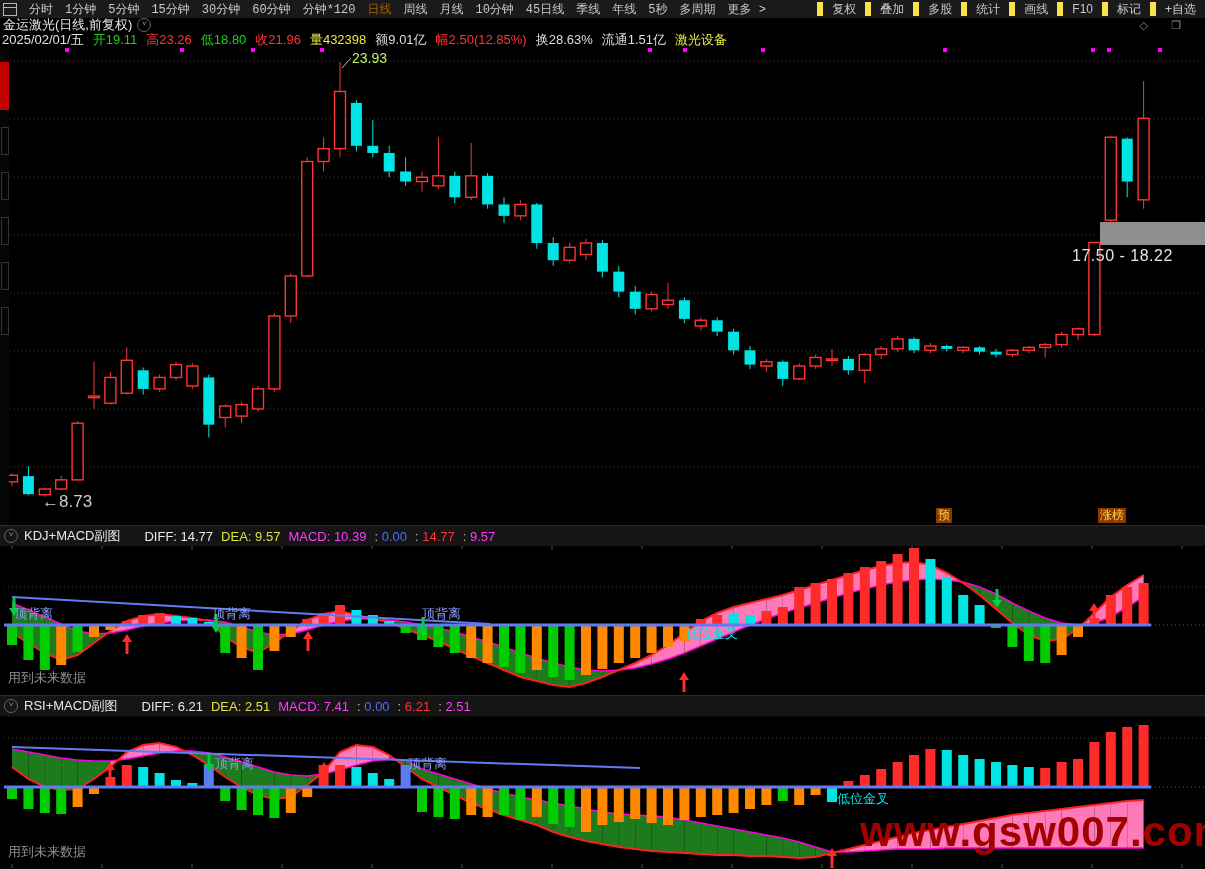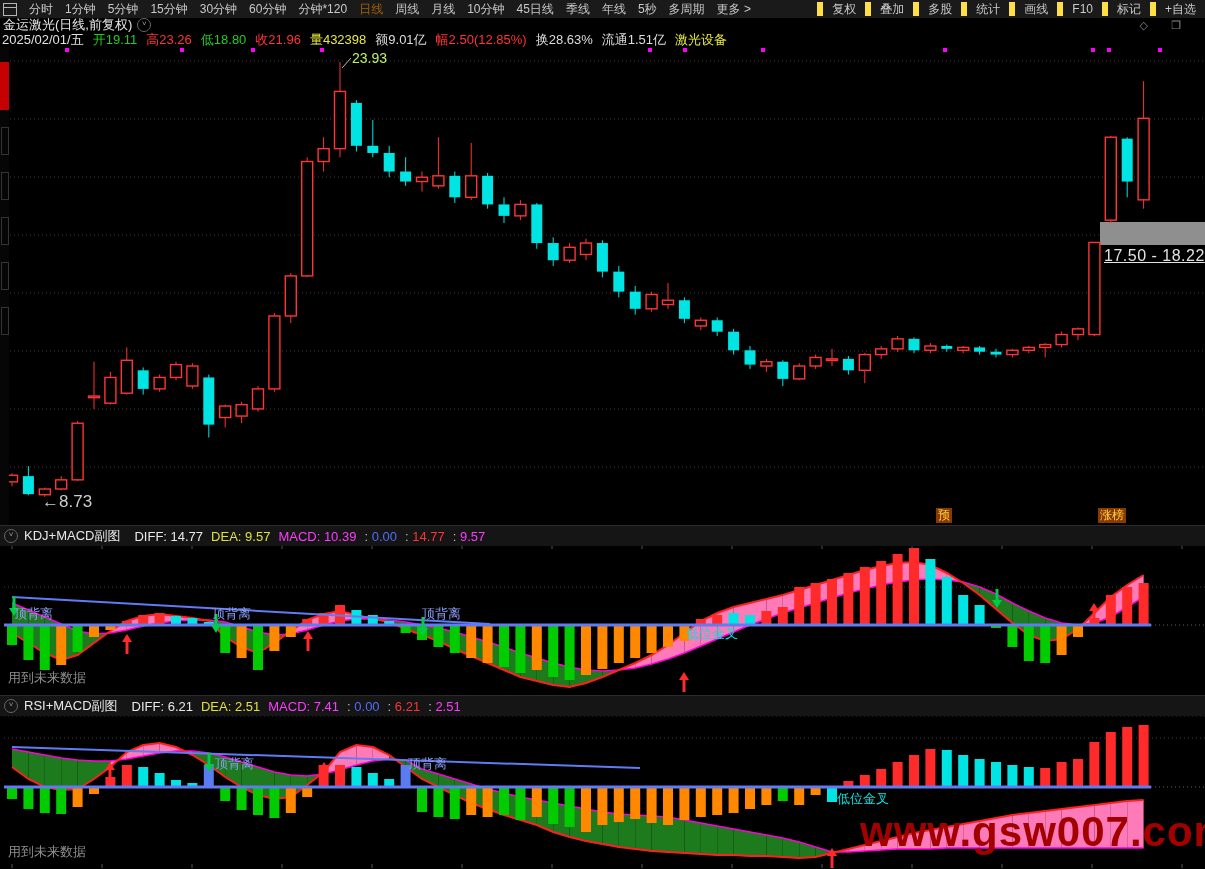--- a/index.html
+++ b/index.html
@@ -1,42 +1,42 @@
 <!DOCTYPE html>
 <html><head>
 <meta charset="utf-8">
 <style>
   html,body{margin:0;padding:0;background:#000;}
   body{width:1205px;height:869px;position:relative;overflow:hidden;
        font-family:"Liberation Sans","DejaVu Sans",sans-serif;}
   .abs{position:absolute;}
   #menubar{left:0;top:0;width:1205px;height:18px;background:#1a1a1a;display:flex;
            align-items:center;font-size:12px;color:#c9c9c9;z-index:6;}
-  .menu-item{padding:0 6px;white-space:nowrap;cursor:default;}
+  .menu-item{padding:0 6px;white-space:nowrap;cursor:default;font-family:Liberation Mono, monospace;}
   .menu-item.active{color:#a16207;}
   #menu-right{margin-left:auto;display:flex;height:18px;align-items:center;}
   .menu-btn{padding:0 9px;border-left:6px solid #fde047;height:14px;line-height:14px;white-space:nowrap;text-align:right;}
   #win-icon{width:12px;height:11px;border:1px solid #b5b5b5;margin:0 6px 0 3px;position:relative;}
   #win-icon:before{content:"";position:absolute;left:0;right:0;top:3px;border-top:1px solid #b5b5b5;}
   #titlebar{left:0;top:18px;width:1205px;height:14px;display:flex;align-items:center;
             font-size:13px;color:#e6e6e6;z-index:6;}
   .circ-chev{display:inline-block;width:12px;height:12px;border:1px solid #666;border-radius:50%;
              color:#999;font-size:8px;line-height:10px;text-align:center;margin-left:5px;}
   #title-icons{margin-left:auto;margin-right:14px;color:#8a8a8a;font-size:11px;letter-spacing:10px;}
   #infobar{left:2px;top:32px;width:1203px;height:15px;display:flex;align-items:center;
            font-size:13px;color:#e0e0e0;z-index:6;white-space:nowrap;}
   #infobar span{margin-right:9px;}
   #chart{left:0;top:0;z-index:1;}
   #leftstrip{left:0;top:47px;width:9px;height:478px;background:#060606;z-index:2;}
   .strip-red{position:absolute;left:0;top:15px;width:9px;height:48px;background:#c40000;}
   .strip-box{position:absolute;left:1px;width:6px;height:26px;border:1px solid #333;}
   .panel-header{left:0;width:1205px;height:20px;background:#151515;border-top:1px solid #2c2c2c;
                 display:flex;align-items:center;font-size:13px;z-index:6;color:#e8e8e8;}
   .panel-header .circ-chev{margin:0 6px 0 4px;}
-  .ph-title{margin-right:14px;}
+  .ph-title{margin-right:24px;}
   .ph-field{margin-right:8px;white-space:nowrap;}
   .lbl{position:absolute;font-size:13px;z-index:4;white-space:nowrap;}
   .badge{position:absolute;top:508px;height:15px;background:#8a3a00;color:#ffd040;
          font-size:12px;line-height:15px;padding:0 2px;z-index:5;}
   #gap-label{position:absolute;font-size:16px;color:#e3e3e3;z-index:4;letter-spacing:0.5px;}
   #hi-anno{position:absolute;font-size:14px;color:#bef264;z-index:4;}
   #lo-anno{position:absolute;font-size:17px;color:#cccccc;z-index:4;}
   #watermark{position:absolute;left:860px;top:808px;font-size:42px;font-weight:bold;
              color:#a30000;z-index:5;letter-spacing:1px;}
   .note{position:absolute;font-size:13px;color:#8f8f8f;z-index:4;}
@@ -588,21 +588,21 @@
   <div class="strip-red"></div>
   <div class="strip-box" style="top:80px"></div>
   <div class="strip-box" style="top:125px"></div>
   <div class="strip-box" style="top:170px"></div>
   <div class="strip-box" style="top:215px"></div>
   <div class="strip-box" style="top:260px"></div>
 </div>
 
 <div id="hi-anno" style="left:352px;top:50px;">23.93</div>
 <div id="lo-anno" style="left:42px;top:492px;">←8.73</div>
-<div id="gap-label" style="left:1104px;top:247px;text-decoration:underline;">17.50 - 18.22</div>
+<div id="gap-label" style="left:1072px;top:247px;">17.50 - 18.22</div>
 <div class="badge" style="left:936px;">预</div>
 <div class="badge" style="left:1098px;">涨榜</div>
 
 <div class="panel-header" style="position:absolute;top:525px;">
   <span class="circ-chev">˅</span>
   <span class="ph-title">KDJ+MACD副图</span>
   <span id="kdj-fields"><span class="ph-field"><span style="color: rgb(232, 232, 232);">DIFF: </span><span style="color: rgb(232, 232, 232);">14.77</span></span><span class="ph-field"><span style="color: rgb(224, 224, 64);">DEA: </span><span style="color: rgb(224, 224, 64);">9.57</span></span><span class="ph-field"><span style="color: rgb(255, 59, 255);">MACD: </span><span style="color: rgb(255, 59, 255);">10.39</span></span><span class="ph-field"><span style="color: rgb(187, 187, 187);">: </span><span style="color: rgb(79, 110, 247);">0.00</span></span><span class="ph-field"><span style="color: rgb(187, 187, 187);">: </span><span style="color: rgb(255, 52, 52);">14.77</span></span><span class="ph-field"><span style="color: rgb(187, 187, 187);">: </span><span style="color: rgb(255, 59, 255);">9.57</span></span></span>
 </div>
 
 <div class="panel-header" style="position:absolute;top:695px;">

